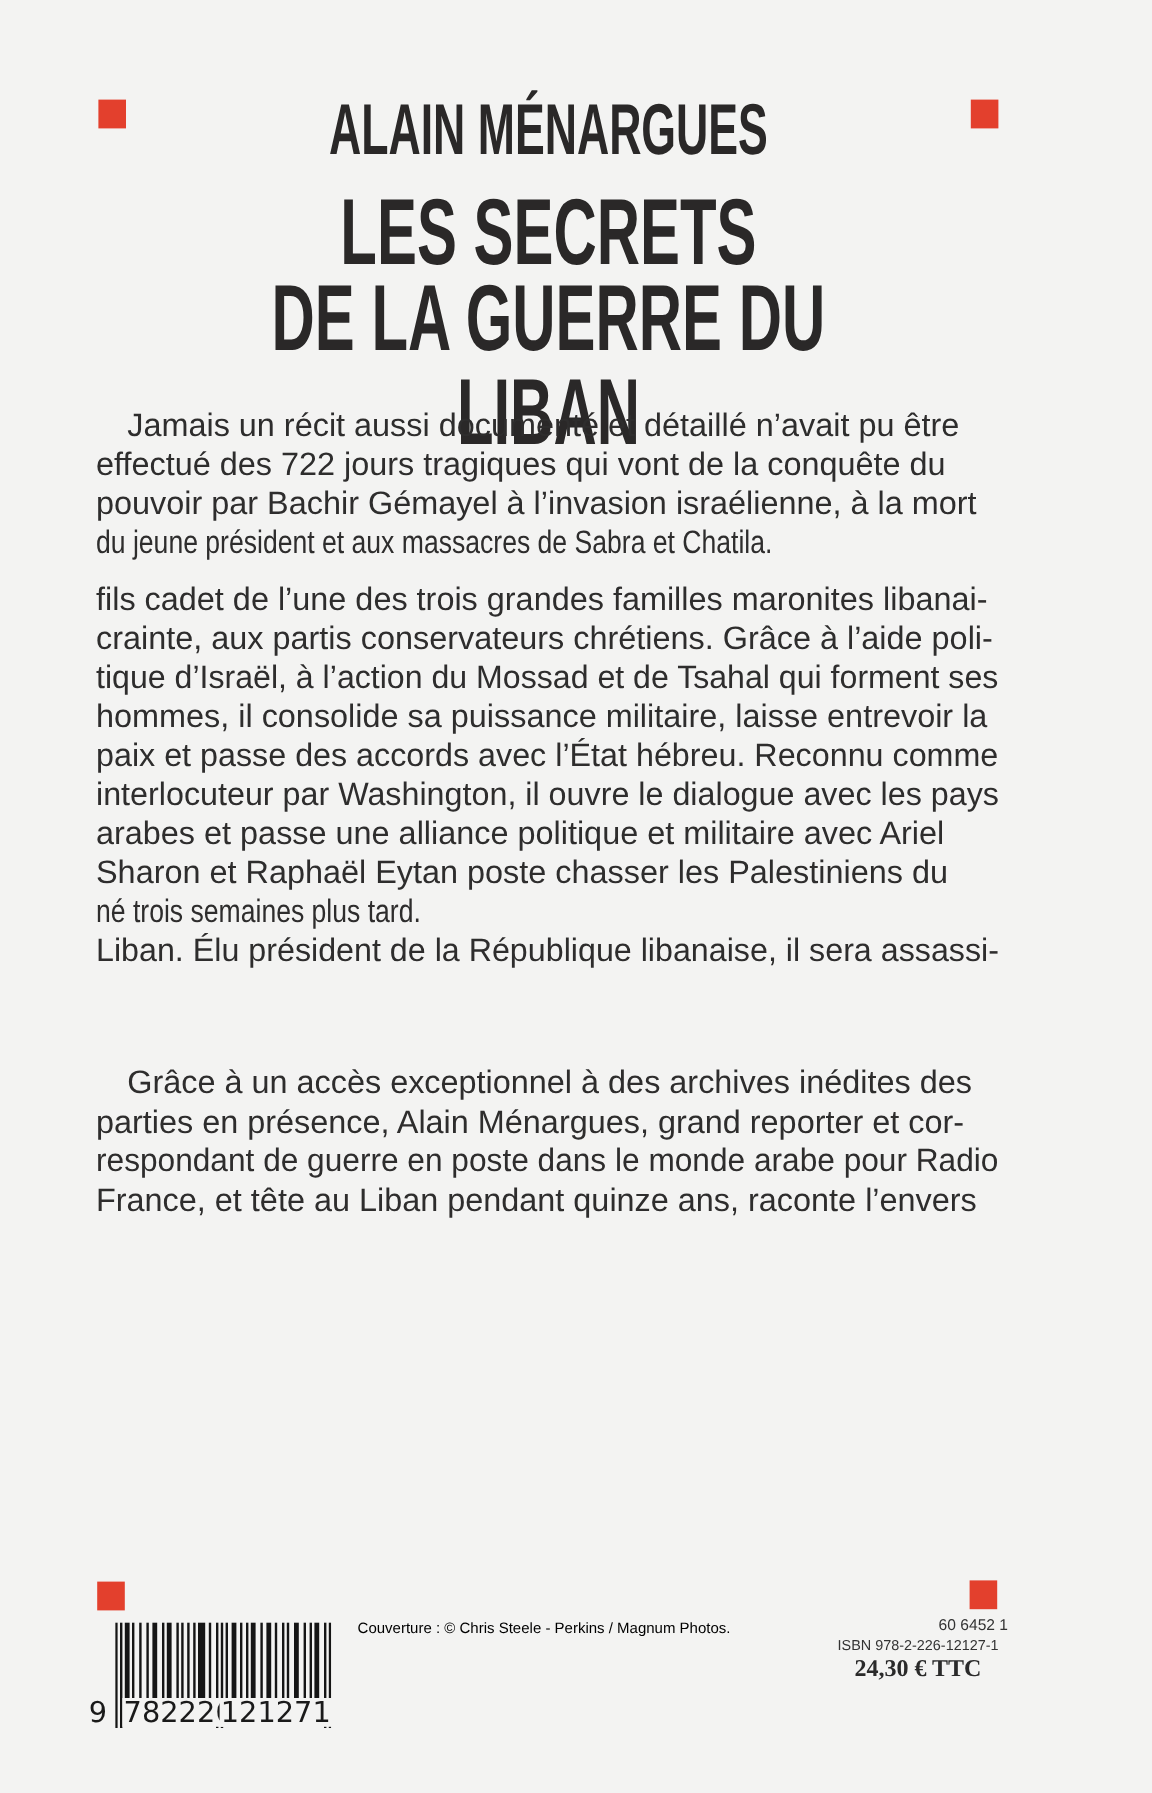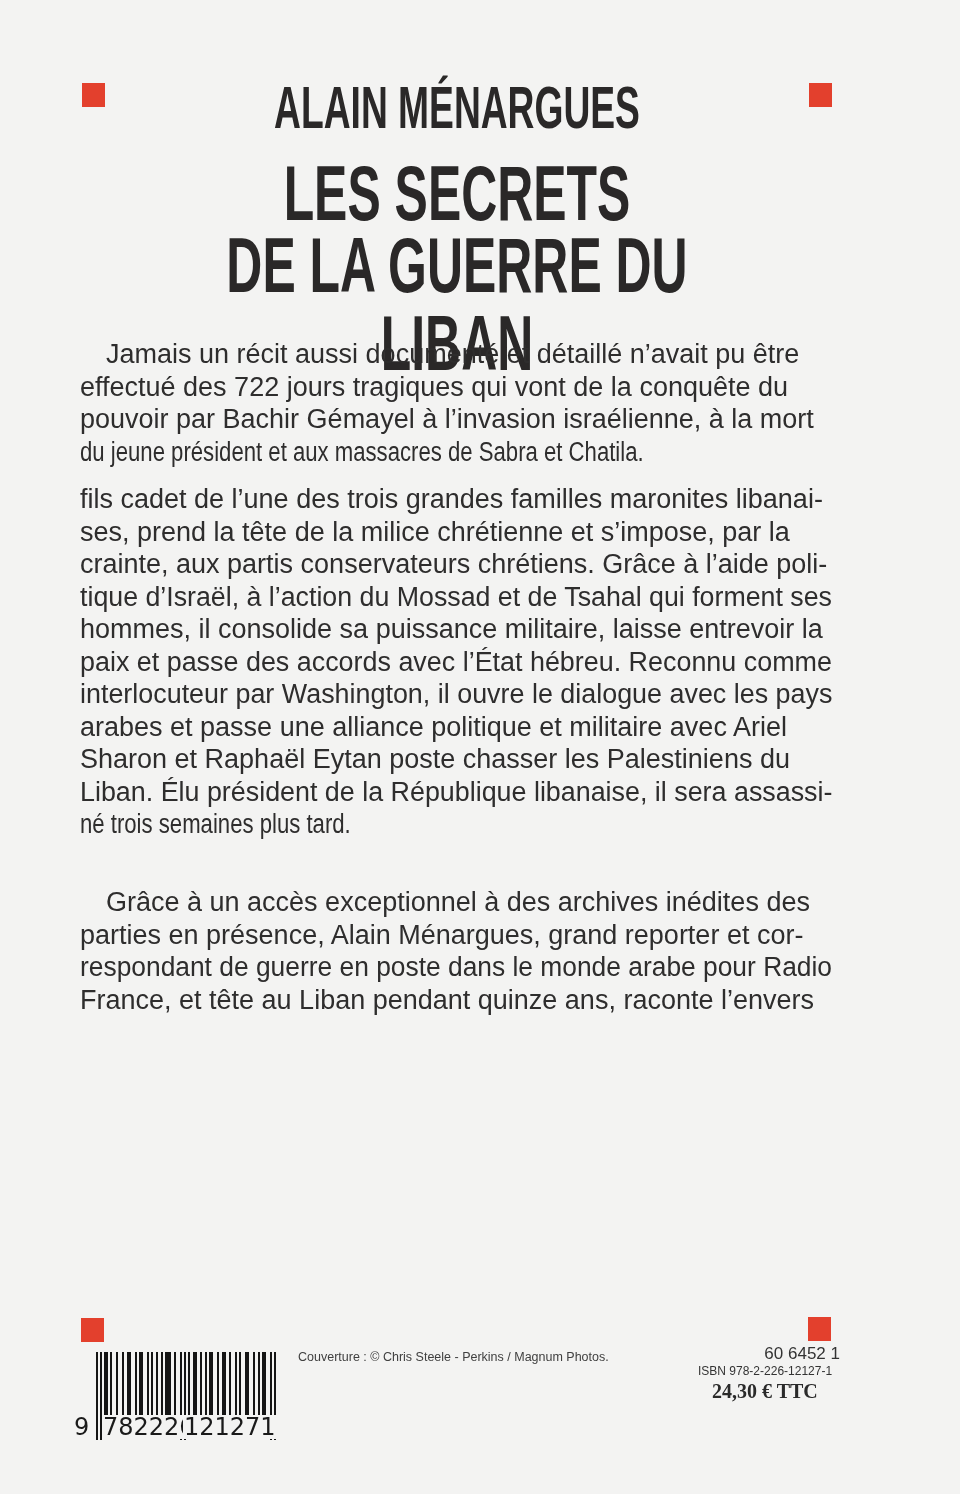--- a/index.html
+++ b/index.html
@@ -49,26 +49,26 @@
   .barcode-digits {
     position:absolute; top:1415px; left:74px;
     font-family:"DejaVu Sans", sans-serif; font-size:24px; line-height:24px;
     color:#1a1a1a; letter-spacing:0px;
   }
   .bd-first { position:absolute; left:0; top:0; }
   .bd-g1 { position:absolute; left:28px; top:0; background:#f3f3f2; padding:0 1px; }
   .bd-g2 { position:absolute; left:109px; top:0; background:#f3f3f2; padding:0 1px; }
   .credit {
     position:absolute; left:298px; top:1350px;
-    font-size:12.5px; color:#404040;
+    font-size:12.5px; color:#000000;
     font-family:"Liberation Sans", sans-serif;
   }
   .code {
     position:absolute; right:120px; top:1345px; text-align:right;
-    font-size:17px; color:#333; line-height:17px;
+    font-size:13px; color:#333; line-height:17px;
     font-family:"Liberation Sans", sans-serif;
   }
   .isbn {
     position:absolute; left:698px; top:1364px;
     font-size:12px; color:#333;
     font-family:"Liberation Sans", sans-serif;
   }
   .price {
     position:absolute; left:712px; top:1380px;
     font-family:"Liberation Serif", serif; font-weight:bold;
@@ -89,30 +89,29 @@
 
 <div class="body-text" style="top:338px;">
   <span class="line just indent"><span class="inner" style="transform: scaleX(1);">Jamais un récit aussi documenté et détaillé n’avait pu être</span></span>
   <span class="line just"><span class="inner" style="transform: scaleX(1);">effectué des 722 jours tragiques qui vont de la conquête du</span></span>
   <span class="line just"><span class="inner" style="transform: scaleX(1);">pouvoir par Bachir Gémayel à l’invasion israélienne, à la mort</span></span>
   <span class="line"><span class="inner" style="transform: scaleX(0.82);">du jeune président et aux massacres de Sabra et Chatila.</span></span>
 </div>
 
 <div class="body-text" style="top:483px;">
   <span class="line just"><span class="inner" style="transform: scaleX(1);">fils cadet de l’une des trois grandes familles maronites libanai-</span></span>
-  <span class="line just"><span class="inner" style="transform: scaleX(1);">ses, prend la tête de la milice chrétienne et s’impose, par la</span></span>
   <span class="line just"><span class="inner" style="transform: scaleX(1);">crainte, aux partis conservateurs chrétiens. Grâce à l’aide poli-</span></span>
   <span class="line just"><span class="inner" style="transform: scaleX(0.990777);">tique d’Israël, à l’action du Mossad et de Tsahal qui forment ses</span></span>
   <span class="line just"><span class="inner" style="transform: scaleX(1);">hommes, il consolide sa puissance militaire, laisse entrevoir la</span></span>
   <span class="line just"><span class="inner" style="transform: scaleX(0.996026);">paix et passe des accords avec l’État hébreu. Reconnu comme</span></span>
   <span class="line just"><span class="inner" style="transform: scaleX(0.996026);">interlocuteur par Washington, il ouvre le dialogue avec les pays</span></span>
   <span class="line just"><span class="inner" style="transform: scaleX(1);">arabes et passe une alliance politique et militaire avec Ariel</span></span>
   <span class="line just"><span class="inner" style="transform: scaleX(1);">Sharon et Raphaël Eytan poste chasser les Palestiniens du</span></span>
+  <span class="line"><span class="inner" style="transform: scaleX(0.82);">né trois semaines plus tard.</span></span>
   <span class="line just"><span class="inner" style="transform: scaleX(0.994709);">Liban. Élu président de la République libanaise, il sera assassi-</span></span>
-  <span class="line"><span class="inner" style="transform: scaleX(0.82);">né trois semaines plus tard.</span></span>
 </div>
 
 <div class="body-text" style="top:886px;">
   <span class="line just indent"><span class="inner" style="transform: scaleX(1);">Grâce à un accès exceptionnel à des archives inédites des</span></span>
   <span class="line just"><span class="inner" style="transform: scaleX(1);">parties en présence, Alain Ménargues, grand reporter et cor-</span></span>
   <span class="line just"><span class="inner" style="transform: scaleX(0.976623);">respondant de guerre en poste dans le monde arabe pour Radio</span></span>
   <span class="line just"><span class="inner" style="transform: scaleX(1);">France, et tête au Liban pendant quinze ans, raconte l’envers</span></span>
 </div>
 
 <svg class="barcode" viewBox="0 0 180 88" preserveAspectRatio="none">

